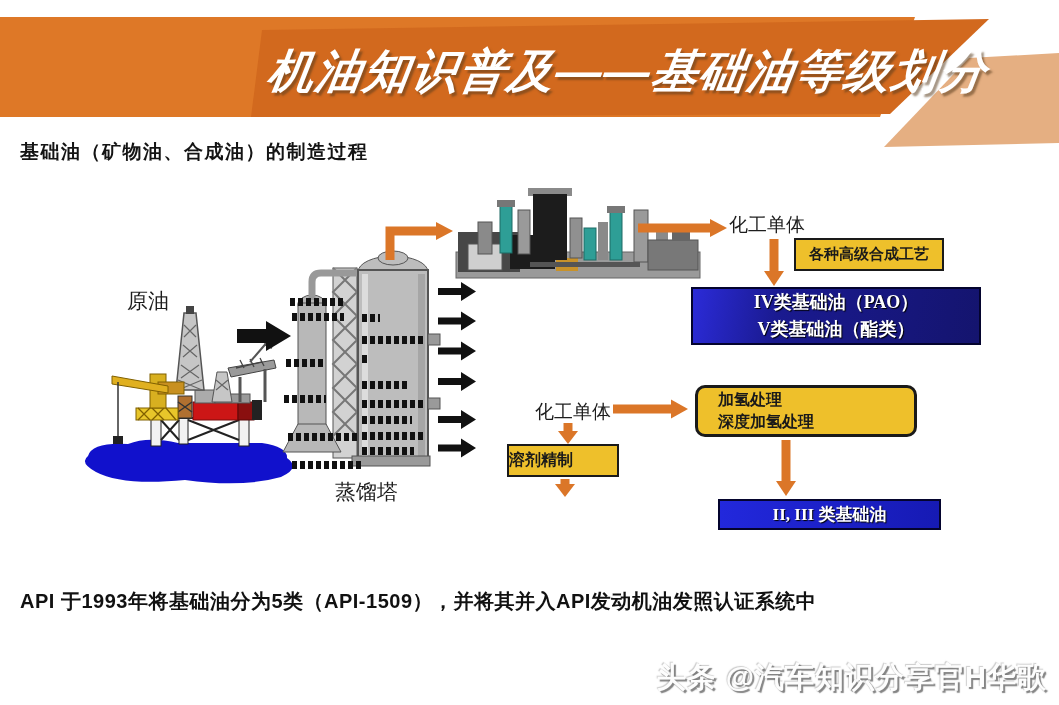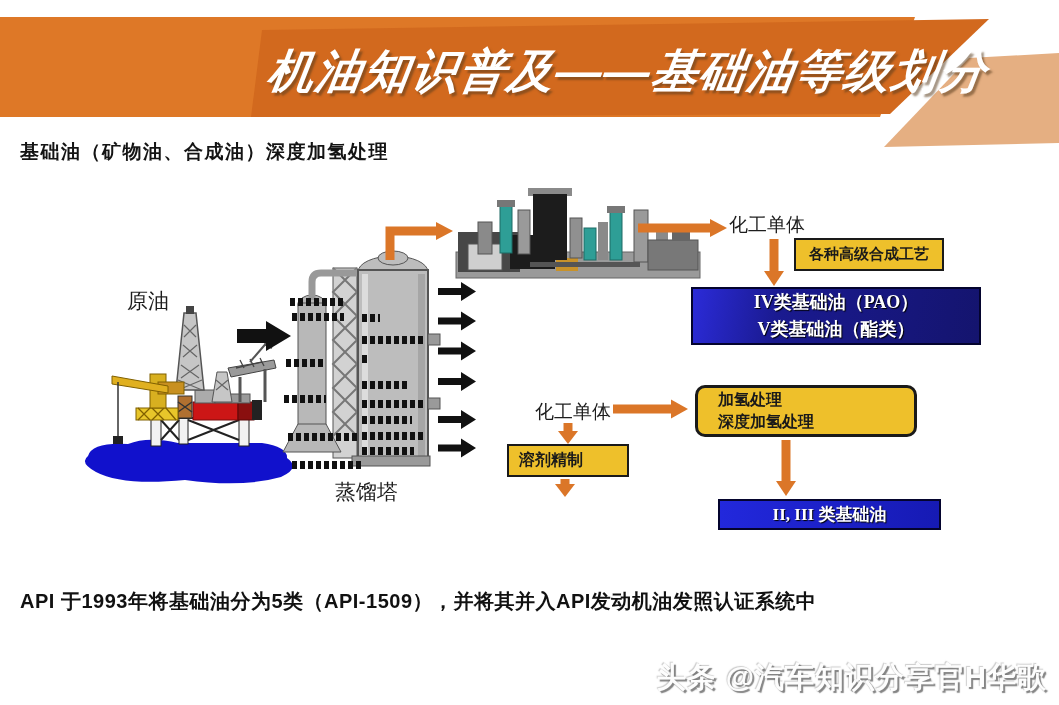--- a/index.html
+++ b/index.html
@@ -24,21 +24,21 @@
   #tower-label{left:335px;top:478px;font-size:21px;}
   #monomer-label{left:729px;top:212px;font-size:19px;}
   #feed-label{left:535px;top:399px;font-size:19px;}
   
   .ybox{position:absolute;background:#eec02b;border:2px solid #1a1a1a;border-radius:0;
         color:#1a1a1a;font-family:"Liberation Serif",serif;font-weight:bold;
         display:flex;flex-direction:column;justify-content:center;}
   #synthesis-box{left:794px;top:238px;width:146px;height:29px;font-size:15px;align-items:center;}
   #hydro-box{left:695px;top:385px;width:196px;height:46px;border-width:3px;border-radius:10px;
              font-size:16px;line-height:22px;padding-left:20px;}
-  #solvent-box{left:507px;top:444px;width:108px;height:29px;font-size:16px;padding-left:10px;}
+  #solvent-box{left:507px;top:444px;width:108px;height:29px;font-size:16px;}
   
   .bbox{position:absolute;color:#ffffff;font-family:"Liberation Serif",serif;font-weight:bold;
         text-align:center;text-shadow:1px 1px 1px #000;border:2px solid #04042e;
         display:flex;flex-direction:column;justify-content:center;align-items:center;margin-left:36px;}
   #group45-box{left:655px;top:287px;width:286px;height:54px;font-size:18px;line-height:27px;
         background:linear-gradient(100deg,#2b2bd8 0%,#1a1a90 30%,#14146e 100%);}
   #group1-box{left:478px;top:499px;width:166px;height:26px;font-size:17px;
         background:linear-gradient(90deg,#2228dc,#161ab4);}
   #group23-box{left:682px;top:499px;width:219px;height:27px;font-size:17px;
         background:linear-gradient(90deg,#2228dc,#161ab4);}
@@ -53,21 +53,21 @@
 <body>
 
 <div id="stage">
 
   <svg id="hdr-svg" width="1059" height="160">
     <polygon points="0,17 915,17 880,117 0,117" fill="#de7827"></polygon>
     <polygon points="969,58 1059,53 1059,143 884,147" fill="#e5af82"></polygon>
     <polygon points="262,30 989,19 890,114 251,117" fill="#d2691e"></polygon>
   </svg>
   <div id="main-title">机油知识普及——基础油等级划分</div>
-  <div id="subtitle">基础油（矿物油、合成油）深度加氢处理</div>
+  <div id="subtitle">基础油（矿物油、合成油）的制造过程</div>
 
   <svg class="abs" width="1059" height="705" style="left:0;top:0;">
 
     <g>
       <path d="M88,456 Q92,442 128,444 Q148,436 178,443 L262,443 Q288,447 287,458
                Q301,468 281,477 Q242,488 185,480 Q122,486 96,472 Q79,463 88,456 Z" fill="#1111cc"></path>
 
       <g stroke="#222" fill="#f2f2f2">
         <rect x="151" y="416" width="10" height="30"></rect>
         <rect x="179" y="416" width="9" height="28"></rect>

